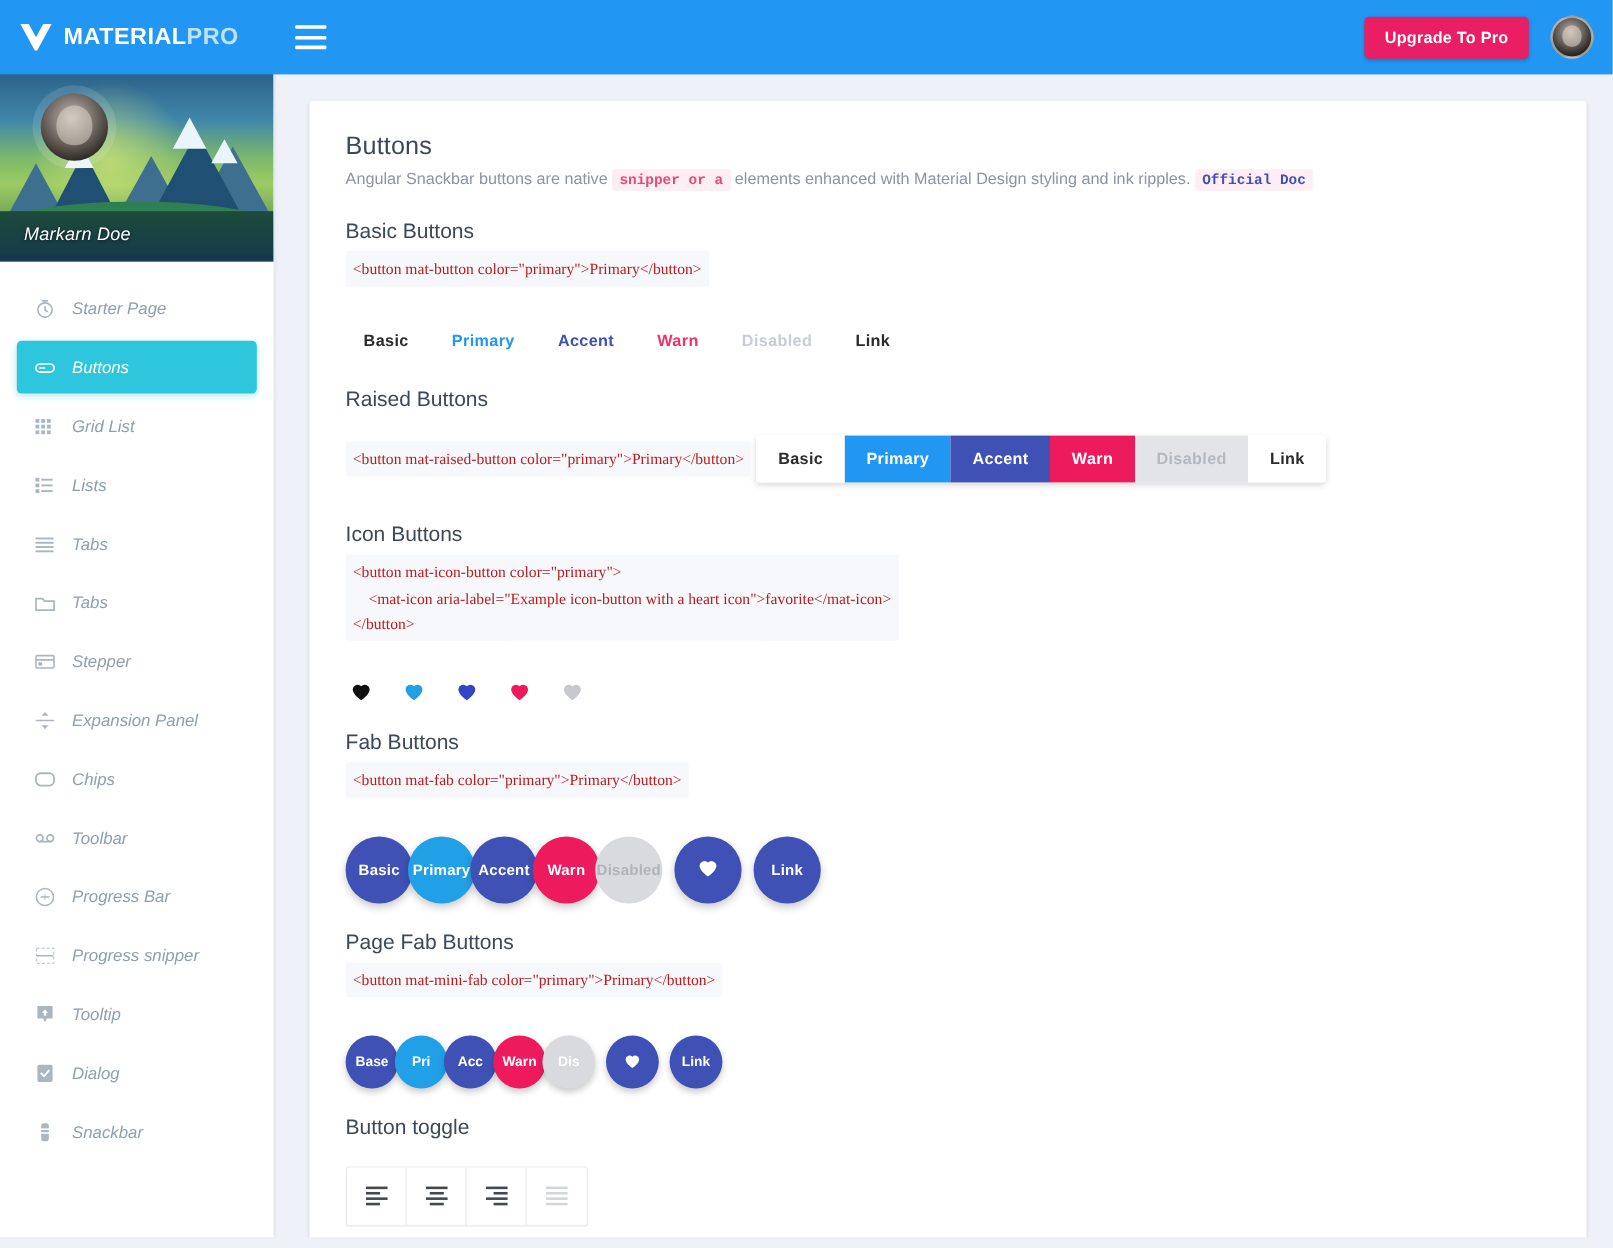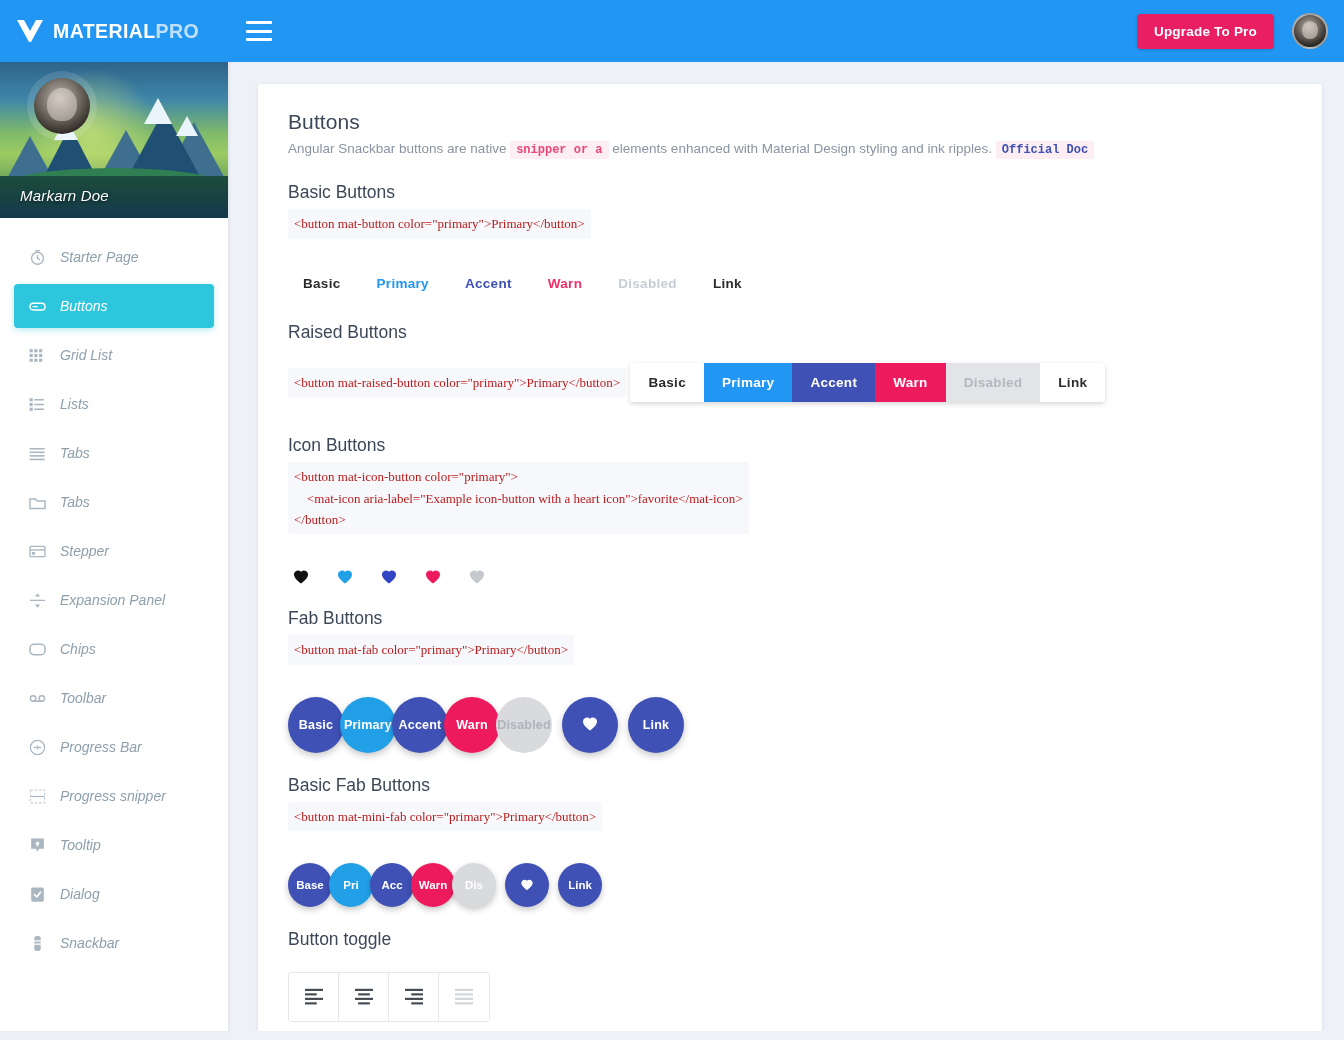--- a/index.html
+++ b/index.html
@@ -468,21 +468,21 @@
         <button class="fab f-disabled">Disabled</button>
         <button class="fab f-accent spaced">
           <span><svg width="22" height="20" viewBox="0 0 24 24" fill="#ffffff">
                 <path d="M12 21s-8.5-5.4-8.5-11A5 5 0 0 1 12 7a5 5 0 0 1 8.5 3c0 5.6-8.5 11-8.5 11z"></path>
               </svg></span>
         </button>
         <button class="fab f-link spaced">Link</button>
       </div>
 
       
-      <h2 class="section-title">Basic Fab Buttons</h2>
+      <h2 class="section-title">Page Fab Buttons</h2>
       <pre class="codeblock">&lt;button mat-mini-fab color="primary"&gt;Primary&lt;/button&gt;</pre>
       <div class="minifab-row">
         <button class="minifab f-basic">Base</button>
         <button class="minifab f-primary">Pri</button>
         <button class="minifab f-accent">Acc</button>
         <button class="minifab f-warn">Warn</button>
         <button class="minifab f-disabled">Dis</button>
         <button class="minifab f-accent spaced">
           <span><svg width="18" height="16" viewBox="0 0 24 24" fill="#ffffff">
                 <path d="M12 21s-8.5-5.4-8.5-11A5 5 0 0 1 12 7a5 5 0 0 1 8.5 3c0 5.6-8.5 11-8.5 11z"></path>

